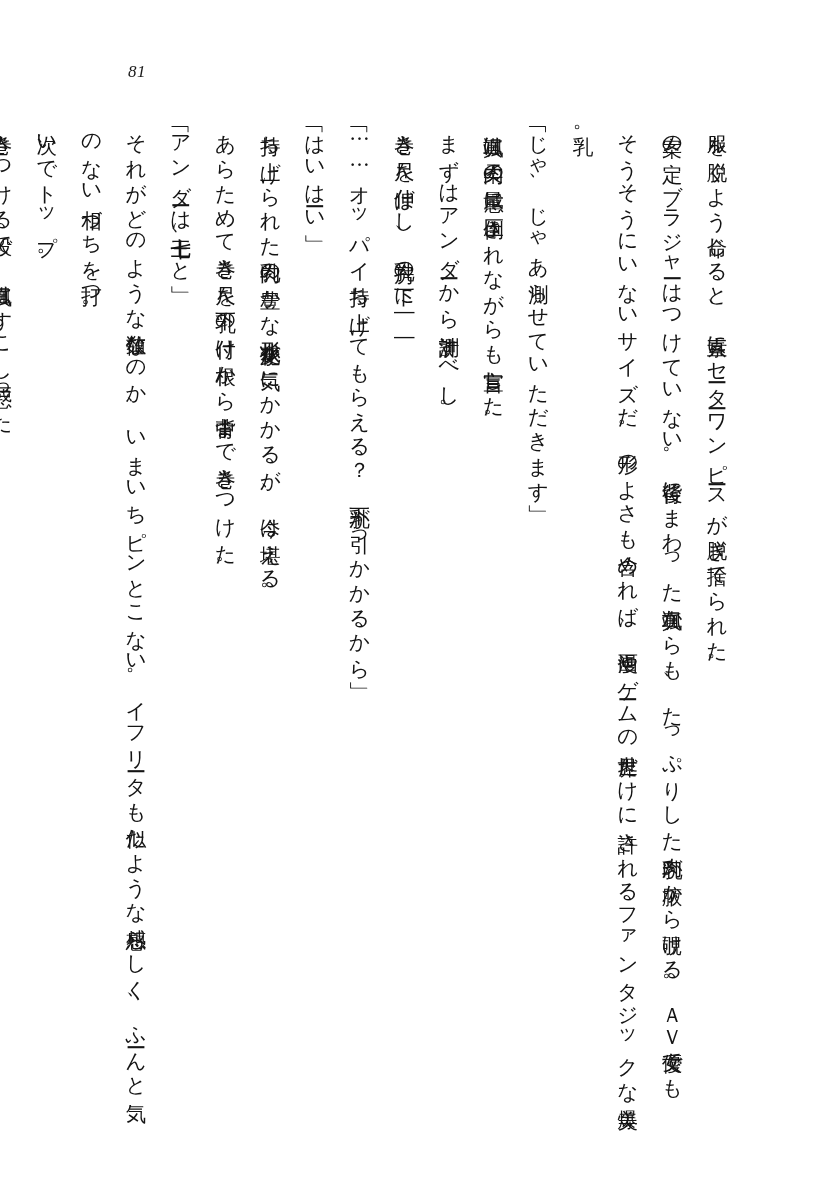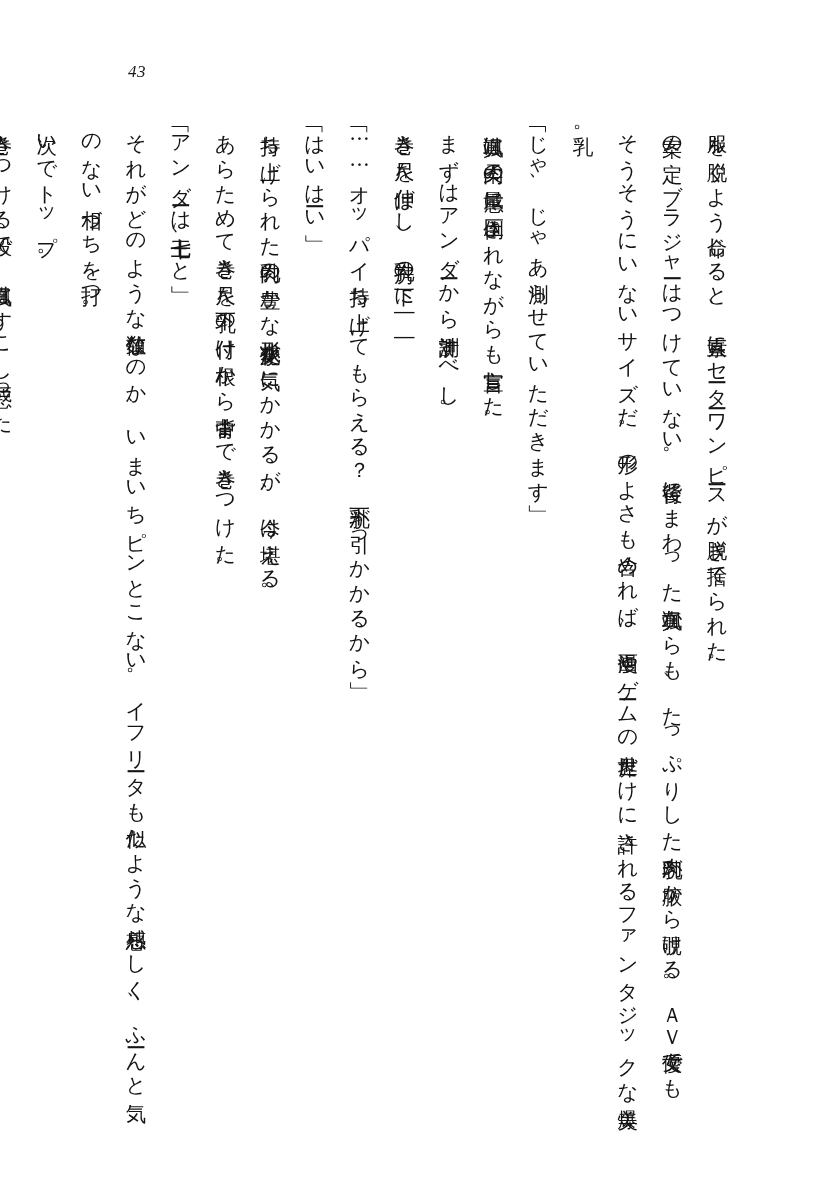--- a/index.html
+++ b/index.html
@@ -46,21 +46,21 @@
     margin: 0;
     padding: 0;
     text-indent: 0;
   }
 </style>
 </head>
 <body>
 
 <div class="page">
 
-  <div class="page-number">43</div>
+  <div class="page-number">81</div>
 
   <div class="body-text">
     <p>服を脱ぐよう命じると、素直にセーターワンピースが脱ぎ捨てられた。</p>
     <p>案の定、ブラジャーはつけていない。背後にまわった颯真からも、たっぷりした肉乳が腋から覗ける。ＡＶ女優でもそうそうにいないサイズだ。形のよさも含めれば、漫画やゲームの世界だけに許されるファンタジックな美爆乳。</p>
     <p>「じゃ、じゃあ測らせていただきます」</p>
     <p>颯真は柔肉の量感に圧倒されながらも宣言した。</p>
     <p>まずはアンダーから計測すべし。</p>
     <p>巻き尺を伸ばし、乳房の下に――</p>
     <p>「……オッパイ持ち上げてもらえる？　下乳が引っかかるから」</p>
     <p>「はいはーい」</p>

